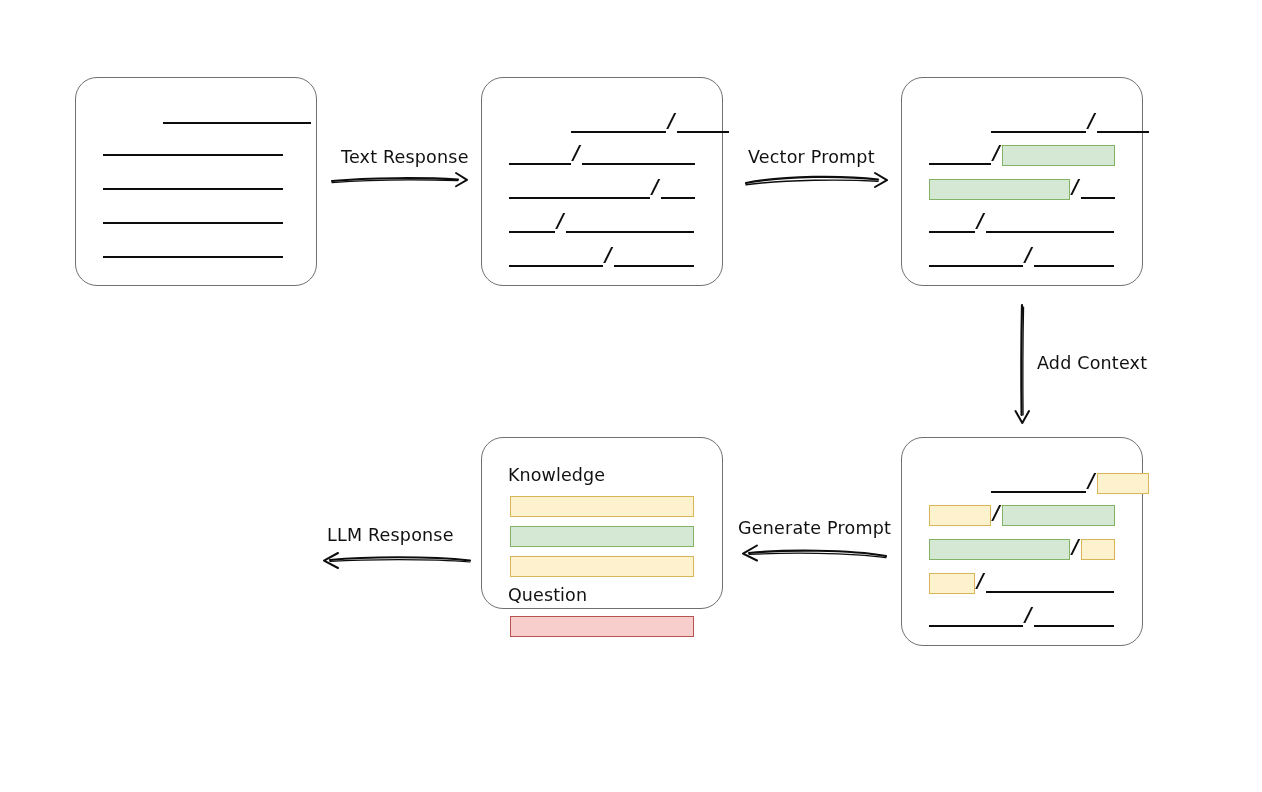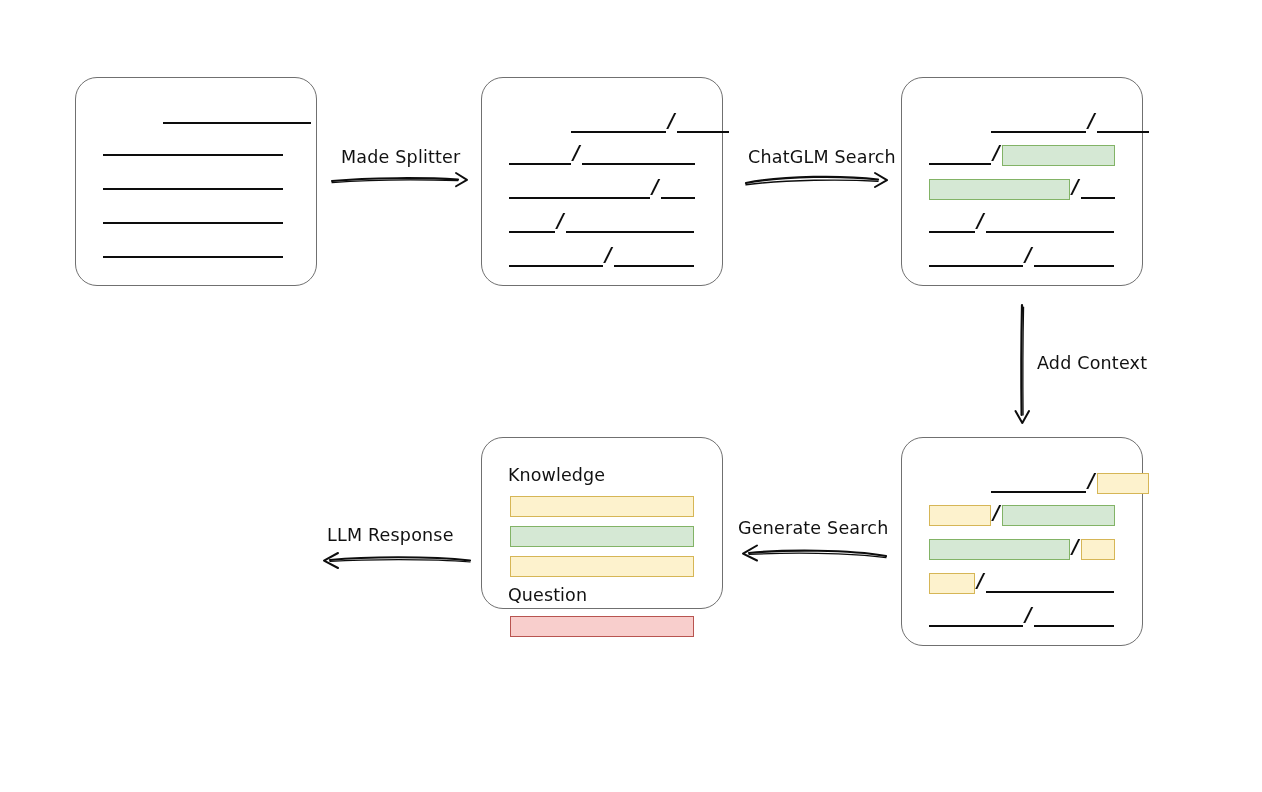--- a/index.html
+++ b/index.html
@@ -217,42 +217,42 @@
         <div class="bar green" style="left: 28px; top: 88px; width: 184px;"></div>
         <div class="bar yellow" style="left: 28px; top: 118px; width: 184px;"></div>
       </div>
     <div class="barlabel" style="left:26px;top:147px;">Question</div>
     <div id="question-bars">
         <div class="bar red" style="left: 28px; top: 178px; width: 184px;"></div>
       </div>
   </div>
 
 
-  <div class="arrow-label" style="left:341px;top:147px;">Made Splitter</div>
+  <div class="arrow-label" style="left:341px;top:147px;">Text Response</div>
   <svg class="arrow-svg" style="left:330px;top:168px;" width="140" height="22" viewBox="0 0 140 22">
     <path d="M2,13 C40,9.5 95,9.5 128,11.5" stroke="#0d0d0d" stroke-width="2.1" fill="none" stroke-linecap="round"></path>
     <path d="M2,14.6 C40,11.6 95,11.6 128,12.6" stroke="#0d0d0d" stroke-width="1.1" fill="none" stroke-linecap="round"></path>
     <path d="M126,5 L137,11.9 L126,18.2" stroke="#0d0d0d" stroke-width="1.9" fill="none" stroke-linejoin="round" stroke-linecap="round"></path>
   </svg>
 
-  <div class="arrow-label" style="left:748px;top:147px;">ChatGLM Search</div>
+  <div class="arrow-label" style="left:748px;top:147px;">Vector Prompt</div>
   <svg class="arrow-svg" style="left:744px;top:168px;" width="146" height="24" viewBox="0 0 146 24">
     <path d="M2,15 C40,7.5 100,7.5 134,11.5" stroke="#0d0d0d" stroke-width="2.2" fill="none" stroke-linecap="round"></path>
     <path d="M2,16.8 C42,11.4 100,11.4 134,13.2" stroke="#0d0d0d" stroke-width="1.4" fill="none" stroke-linecap="round"></path>
     <path d="M131,5 L143,12.2 L131,19" stroke="#0d0d0d" stroke-width="2" fill="none" stroke-linejoin="round" stroke-linecap="round"></path>
   </svg>
 
   <div class="arrow-label" style="left:1037px;top:353px;">Add Context</div>
   <svg class="arrow-svg" style="left:1008px;top:303px;" width="30" height="122" viewBox="0 0 30 122">
     <path d="M14,2 C13.2,40 13.2,80 13.6,112" stroke="#0d0d0d" stroke-width="2.2" fill="none" stroke-linecap="round"></path>
     <path d="M15.6,4 C14.8,42 14.8,80 15.1,112" stroke="#0d0d0d" stroke-width="1.2" fill="none" stroke-linecap="round"></path>
     <path d="M7.5,108 L14.3,120 L21,108" stroke="#0d0d0d" stroke-width="2" fill="none" stroke-linejoin="round" stroke-linecap="round"></path>
   </svg>
 
-  <div class="arrow-label" style="left:738px;top:518px;">Generate Search</div>
+  <div class="arrow-label" style="left:738px;top:518px;">Generate Prompt</div>
   <svg class="arrow-svg" style="left:740px;top:540px;" width="148" height="24" viewBox="0 0 148 24">
     <path d="M146,16 C110,9.5 45,9.5 9,13" stroke="#0d0d0d" stroke-width="2.2" fill="none" stroke-linecap="round"></path>
     <path d="M146,17.6 C110,12.4 45,12.4 9,14.5" stroke="#0d0d0d" stroke-width="1.2" fill="none" stroke-linecap="round"></path>
     <path d="M17,5.5 L3,13.6 L17,20.5" stroke="#0d0d0d" stroke-width="2" fill="none" stroke-linejoin="round" stroke-linecap="round"></path>
   </svg>
 
   <div class="arrow-label" style="left:327px;top:525px;">LLM Response</div>
   <svg class="arrow-svg" style="left:320px;top:547px;" width="152" height="24" viewBox="0 0 152 24">
     <path d="M150,13.5 C110,9 45,9.5 10,13" stroke="#0d0d0d" stroke-width="2.2" fill="none" stroke-linecap="round"></path>
     <path d="M150,15 C110,11.6 45,12.3 10,14.4" stroke="#0d0d0d" stroke-width="1.2" fill="none" stroke-linecap="round"></path>

